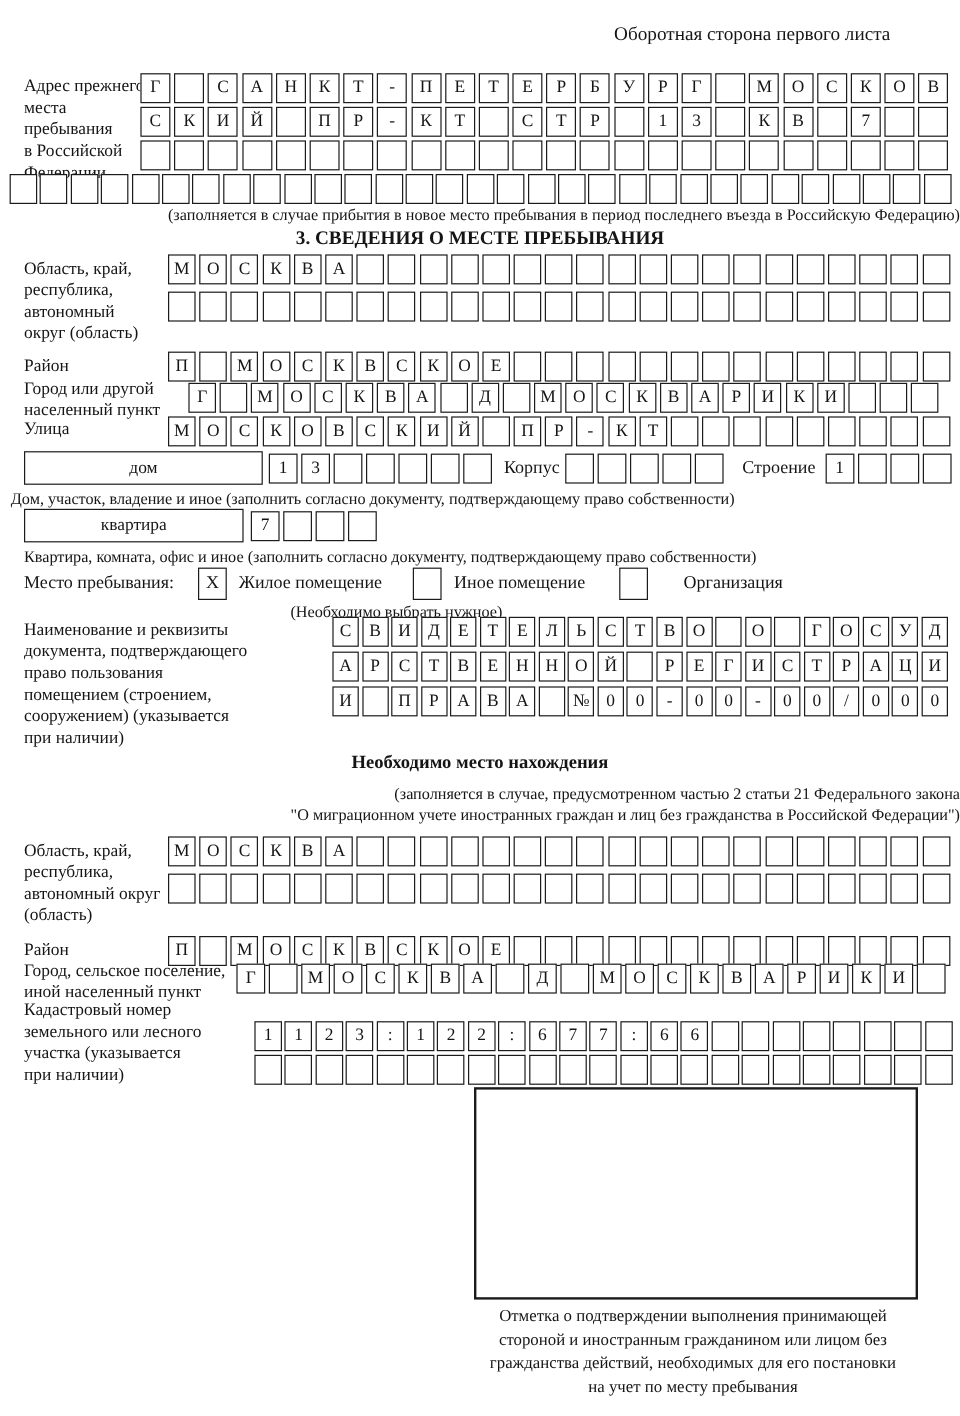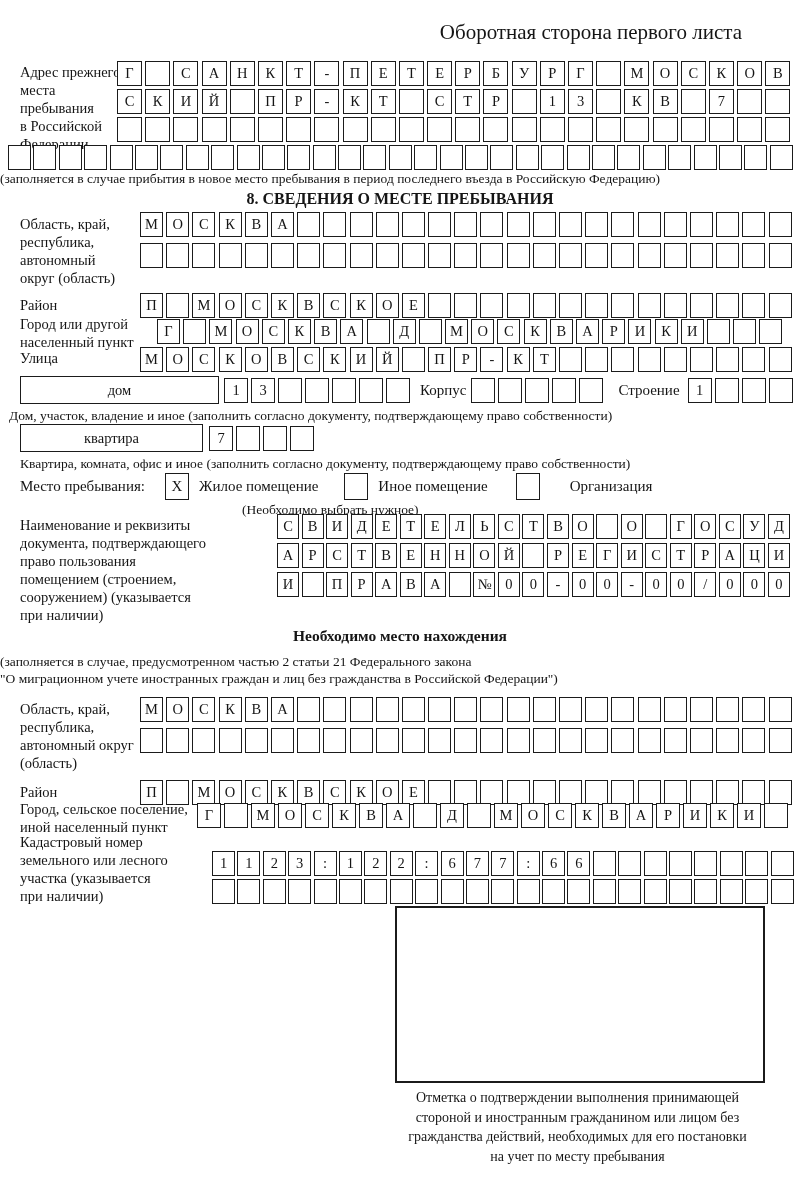--- a/index.html
+++ b/index.html
@@ -4,24 +4,24 @@
 <style>
   html,body{margin:0;padding:0;background:#ffffff;}
   .page{
     position:relative;width:800px;height:1180px;background:#fff;
     font-family:"Liberation Serif","DejaVu Serif",serif;color:#151515;
     overflow:hidden;
   }
   .abs{position:absolute;}
   .label{font-size:14.5px;line-height:18px;white-space:pre-line;}
   .caption{font-size:13.5px;line-height:17px;}
-  .center{text-align:left;}
+  .center{text-align:right;}
   .title{font-size:16px;font-weight:bold;text-align:center;}
   .subtitle{font-size:15.5px;font-weight:bold;text-align:center;}
-  .header-note{font-size:21px;}
+  .header-note{font-size:16px;}
   .cellrow{display:flex;align-items:flex-start;}
   .cell{
     flex:0 0 auto;box-sizing:border-box;height:25px;
     border:1.5px solid #1b1b1b;background:#fff;
     display:flex;align-items:center;justify-content:center;
     font-size:14.5px;line-height:1;
   }
   
   .g28 .cell{width:25px;margin-right:3.2px;}
   .g26 .cell{width:23px;margin-right:3.2px;}
@@ -156,21 +156,21 @@
       <span class="cell"></span>
       <span class="cell"></span>
       <span class="cell"></span>
       <span class="cell"></span>
       <span class="cell"></span>
       <span class="cell"></span>
       <span class="cell"></span>
     </div>
   <div class="abs caption center" style="left:0;top:170px;width:800px">(заполняется в случае прибытия в новое место пребывания в период последнего въезда в Российскую Федерацию)</div>
 
-  <div class="abs title" style="left:0;top:190px;width:800px">8. СВЕДЕНИЯ О МЕСТЕ ПРЕБЫВАНИЯ</div>
+  <div class="abs title" style="left:0;top:190px;width:800px">3. СВЕДЕНИЯ О МЕСТЕ ПРЕБЫВАНИЯ</div>
 
   <div class="abs label" style="left:20px;top:215px;width:118px">Область, край,
 республика,
 автономный
 округ (область)</div>
   <div class="abs cellrow g26" style="left:140px;top:212px">
       <span class="cell">М</span>
       <span class="cell">О</span>
       <span class="cell">С</span>
       <span class="cell">К</span>

